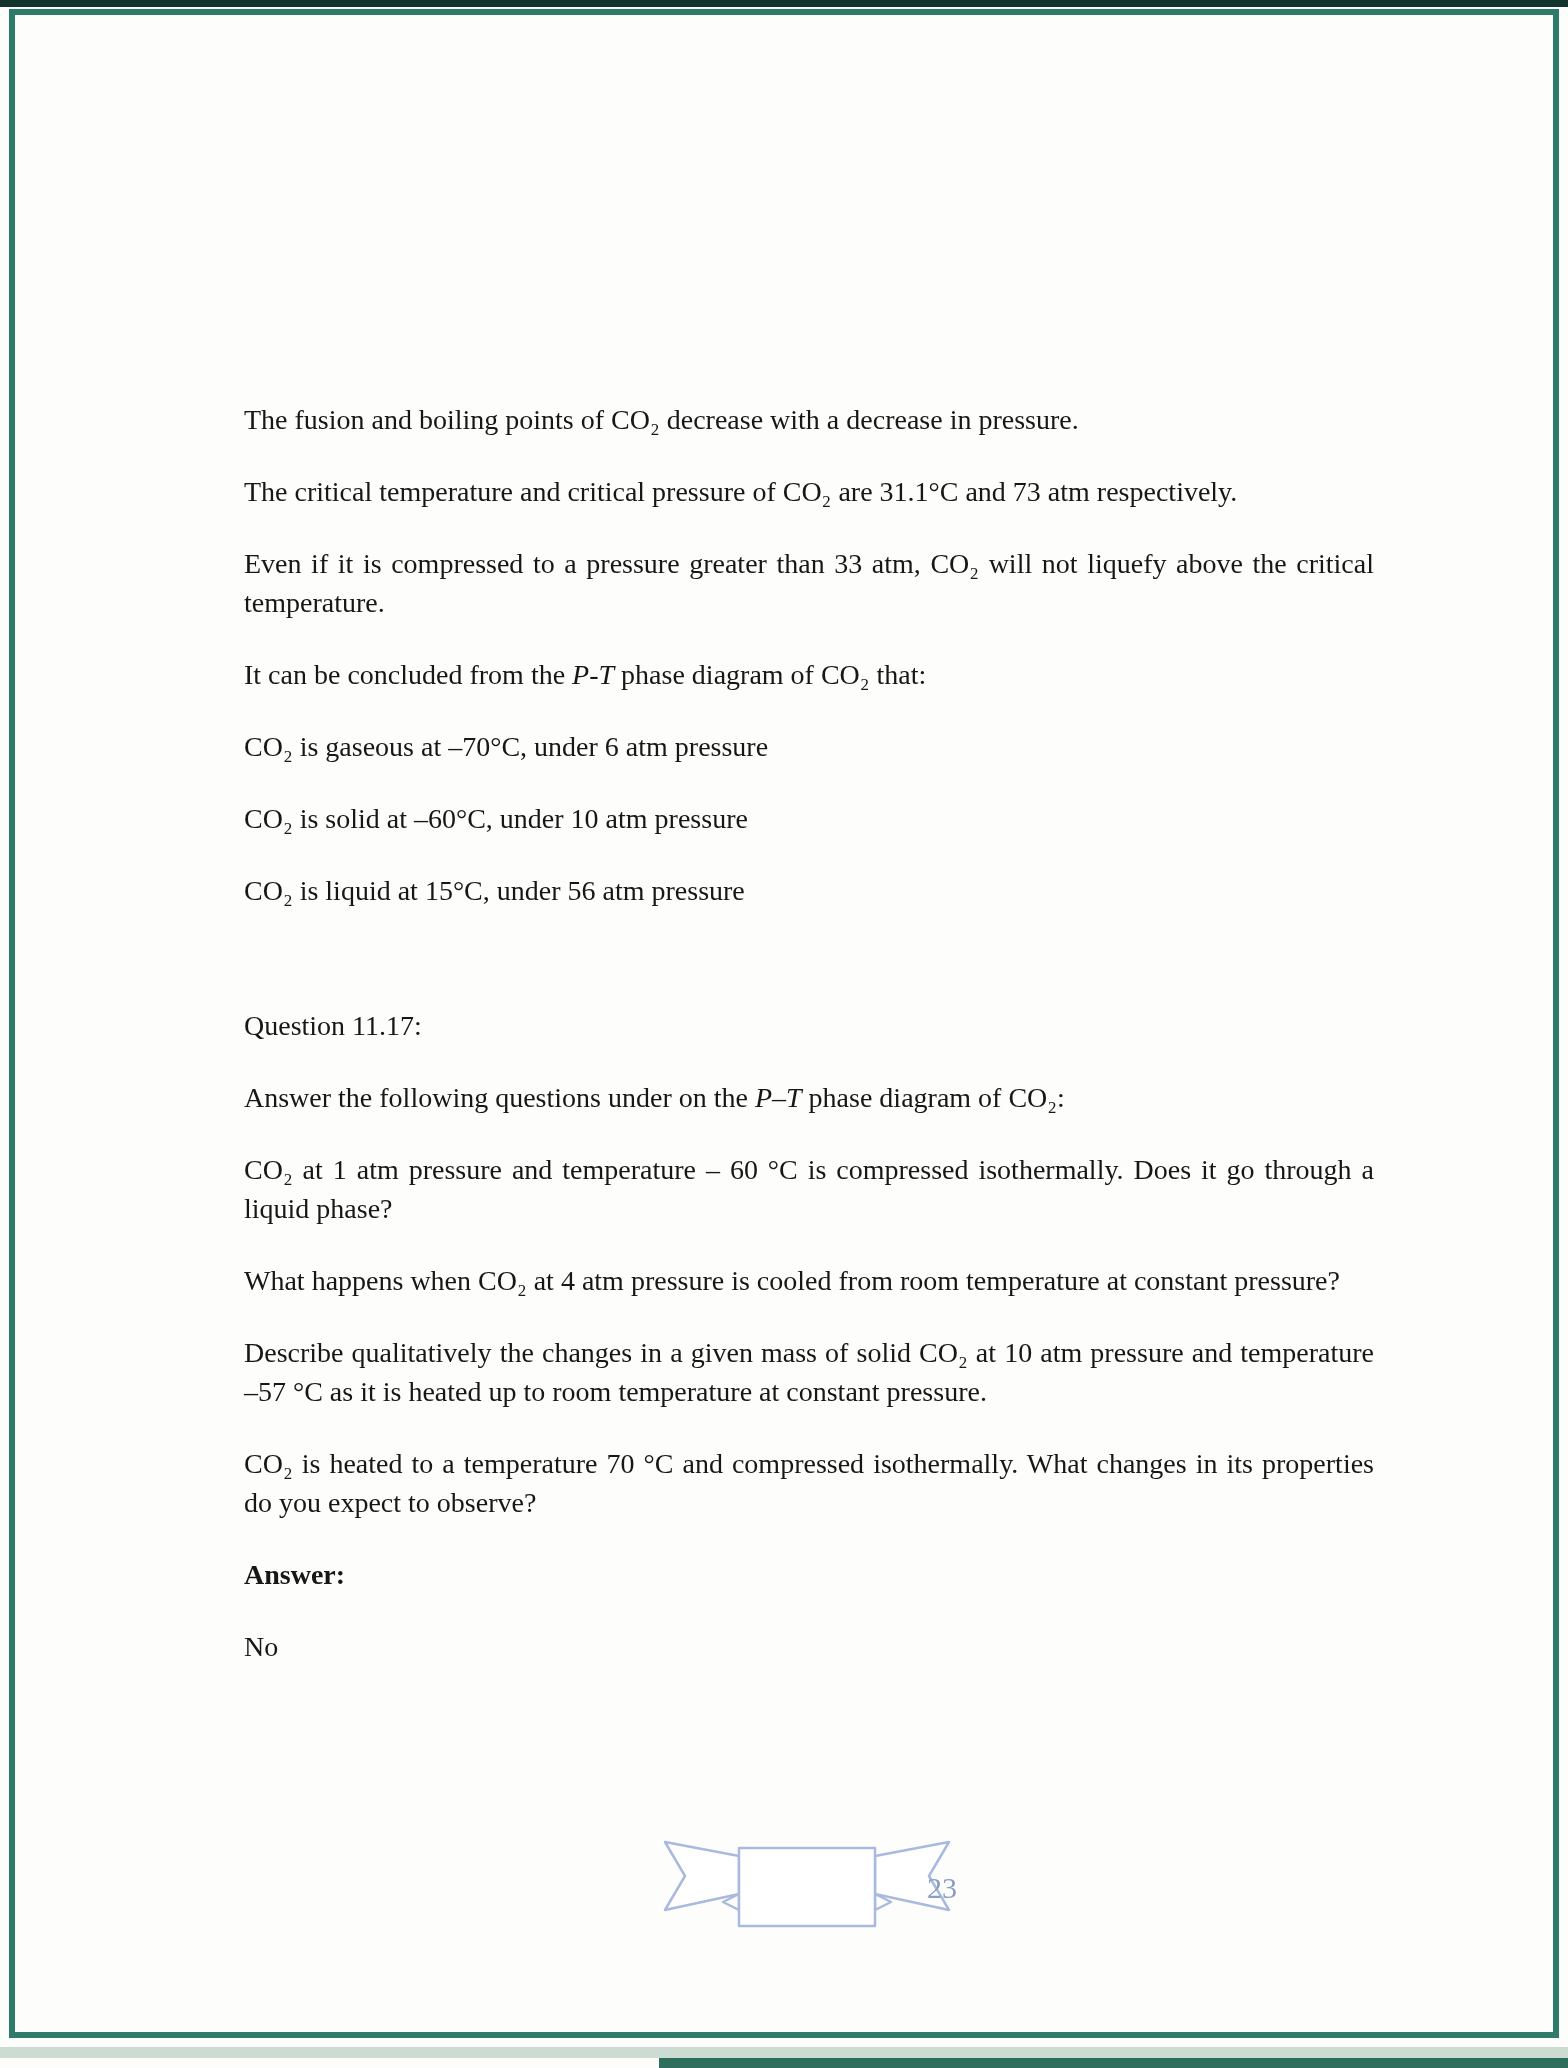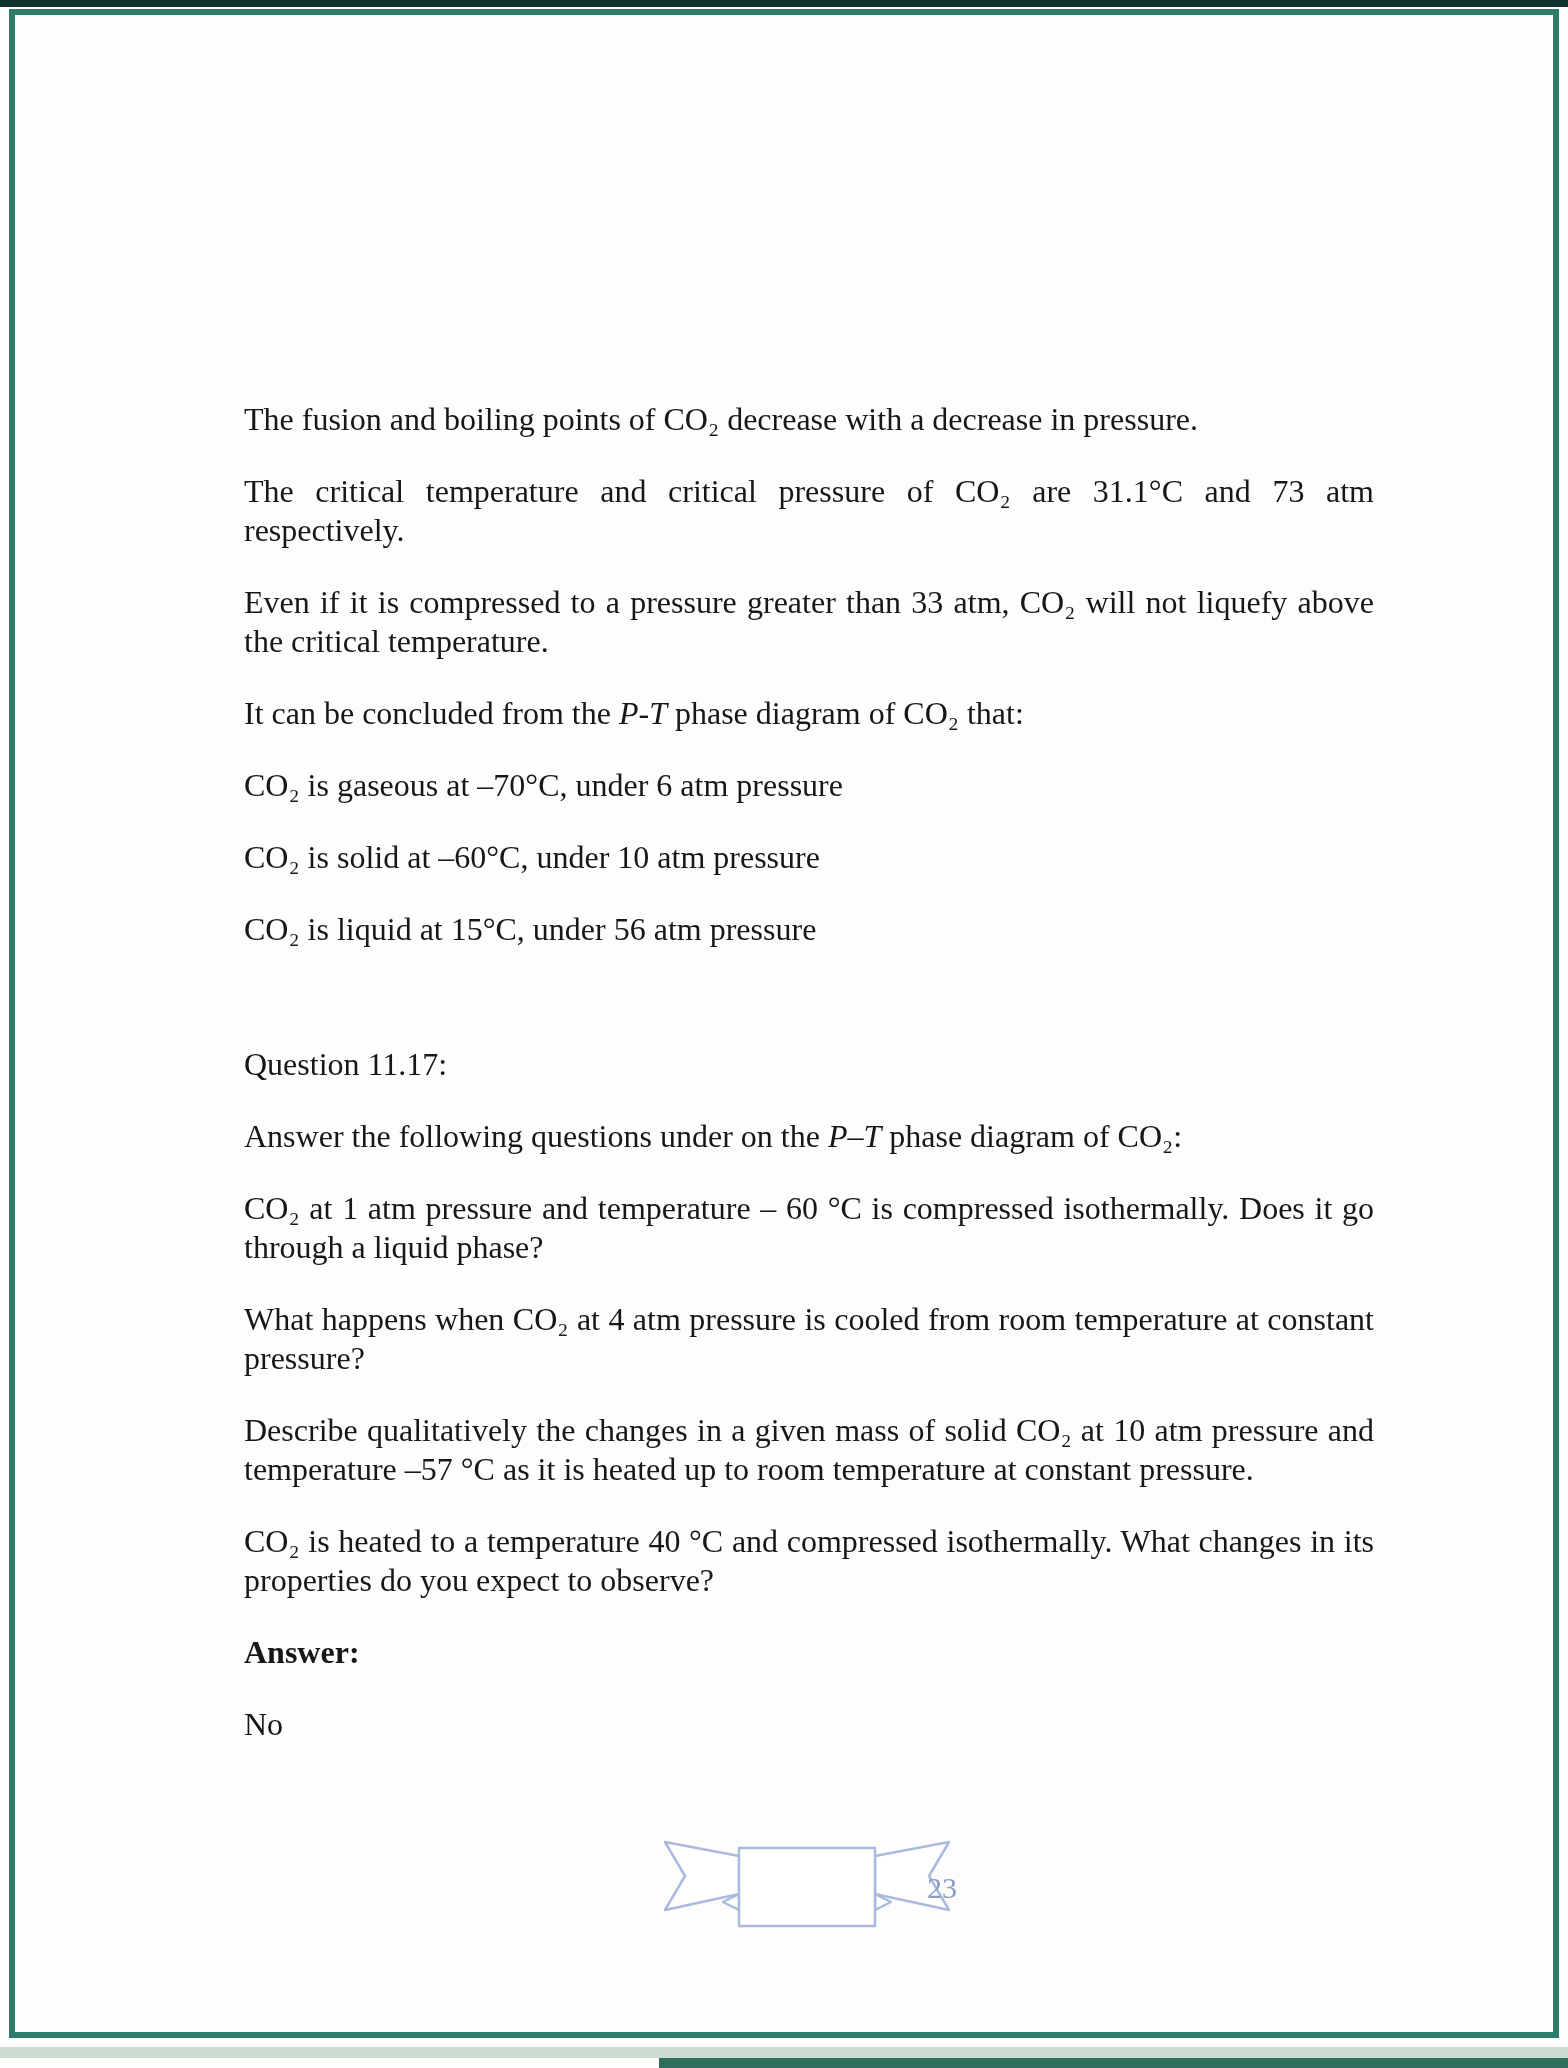--- a/index.html
+++ b/index.html
@@ -18,21 +18,21 @@
   .frame      { position: absolute; left: 9px; right: 9px; top: 9px; bottom: 30px; border: 6px solid #2e7b69; pointer-events: none; }
   .scan-bottom-light { position: absolute; left: 0; bottom: 10px; width: 100%; height: 11px; background: #ccdcd2; }
   .scan-bottom-dark  { position: absolute; left: 42%; bottom: 0; width: 58%; height: 10px; background: #2f6d5d; }
 
   
   .content {
     position: absolute;
     left: 244px;
     top: 400px;
     width: 1130px;
-    font-size: 32px;
+    font-size: 28px;
     line-height: 39px;
   }
   .content p { margin: 0 0 33px 0; text-align: justify; }
   .q-heading { margin-top: 96px !important; }
   .bold   { font-weight: bold; }
   .italic { font-style: italic; }
 
   
   .ribbon { position: absolute; left: 657px; top: 1830px; width: 300px; height: 104px; }
   .ribbon svg { position: absolute; left: 0; top: 0; }
@@ -56,21 +56,21 @@
   <p><span>It can be concluded from the </span><span class="italic">P-T</span><span> phase diagram of CO₂ that:</span></p>
   <p>CO₂ is gaseous at –70°C, under 6 atm pressure</p>
   <p>CO₂ is solid at –60°C, under 10 atm pressure</p>
   <p>CO₂ is liquid at 15°C, under 56 atm pressure</p>
 
   <p class="q-heading">Question 11.17:</p>
   <p><span>Answer the following questions under on the </span><span class="italic">P–T</span><span> phase diagram of CO₂:</span></p>
   <p>CO₂ at 1 atm pressure and temperature – 60 °C is compressed isothermally. Does it go through a liquid phase?</p>
   <p>What happens when CO₂ at 4 atm pressure is cooled from room temperature at constant pressure?</p>
   <p>Describe qualitatively the changes in a given mass of solid CO₂ at 10 atm pressure and temperature –57 °C as it is heated up to room temperature at constant pressure.</p>
-  <p>CO₂ is heated to a temperature 40 °C and compressed isothermally. What changes in its properties do you expect to observe?</p>
+  <p>CO₂ is heated to a temperature 70 °C and compressed isothermally. What changes in its properties do you expect to observe?</p>
 
   <p class="bold">Answer:</p>
   <p>No</p>
 </main>
 
 <div class="ribbon">
   <svg viewBox="0 0 300 104" width="300" height="104" aria-hidden="true">
     <g fill="#ffffff" stroke="#a9bade" stroke-width="2.5" stroke-linejoin="round">
       <polygon points="82,26 8,12 28,46 8,80 82,64"></polygon>
       <polygon points="218,26 292,12 272,46 292,80 218,64"></polygon>

